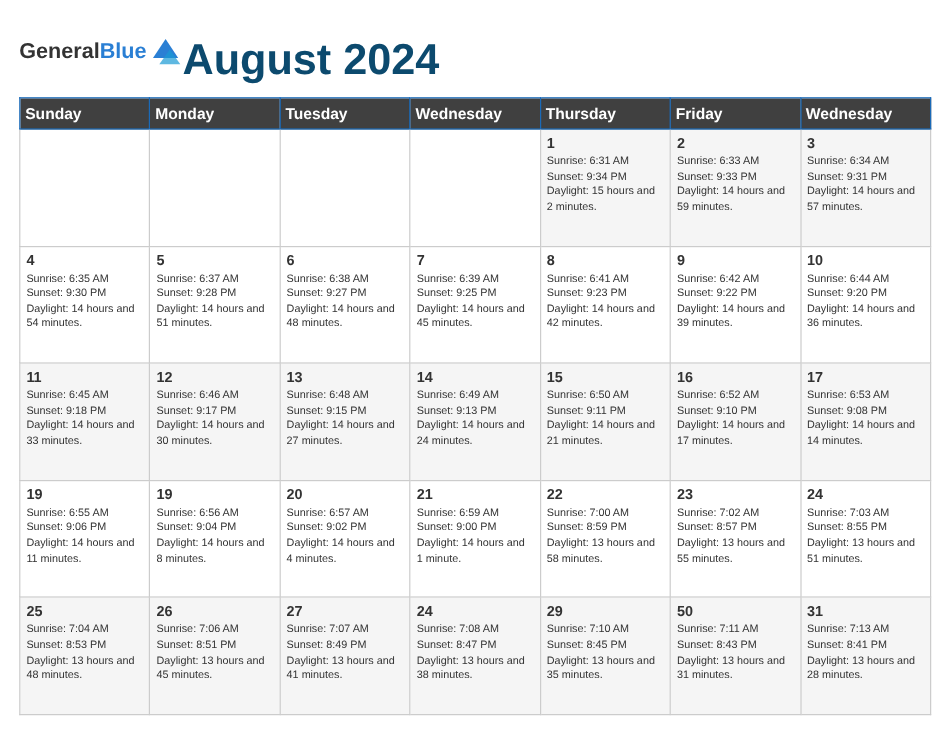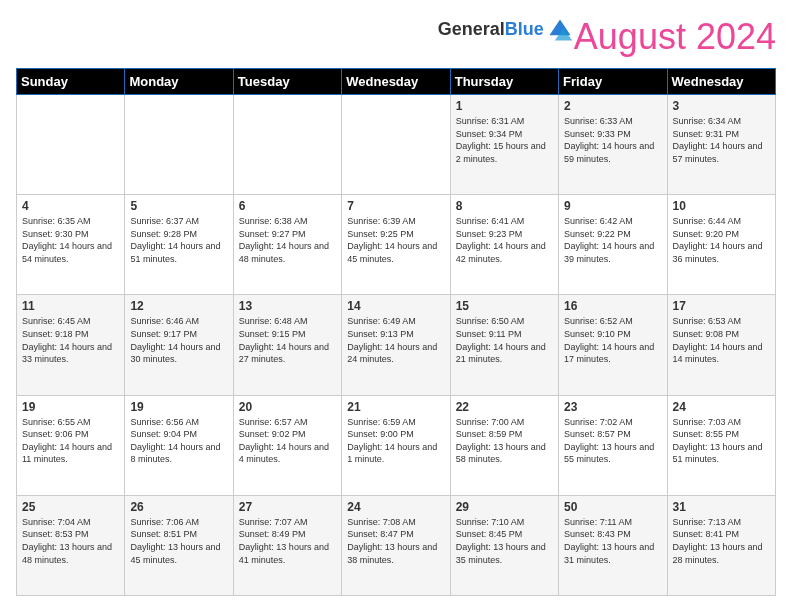--- a/index.html
+++ b/index.html
@@ -12,23 +12,24 @@
     }
     .page {
       width: 792px;
       height: 612px;
       padding: 16px;
       display: flex;
       flex-direction: column;
     }
     .header {
       display: flex;
-      justify-content: flex-end;
+      justify-content: flex-start;
       align-items: flex-start;
       margin-bottom: 10px;
+      margin-top: 13px;
     }
     .logo {
       display: flex;
       align-items: center;
     }
     .logo-text {
       font-size: 18px;
       font-weight: bold;
       color: #333;
       line-height: 1.1;
@@ -39,36 +40,36 @@
     .logo-icon {
       width: 28px;
       height: 28px;
       margin-left: 2px;
     }
     .title-area {
       text-align: right;
     }
     .main-title {
       font-size: 36px;
-      font-weight: normal;
-      color: #ec4899;
+      font-weight: bold;
+      color: #0c4a6e;
     }
     .subtitle {
       font-size: 16px;
       color: #555;
     }
     .calendar {
       flex: 1;
       border: 1px solid #ccc;
       border-collapse: collapse;
       width: 100%;
       table-layout: fixed;
     }
     .calendar th {
-      background: #000000;
+      background: #404040;
       color: #fff;
       font-size: 13px;
       font-weight: bold;
       padding: 5px 4px;
       text-align: left;
       border: 1px solid #1a6ab8;
     }
     .calendar td {
       vertical-align: top;
       padding: 4px 5px;

